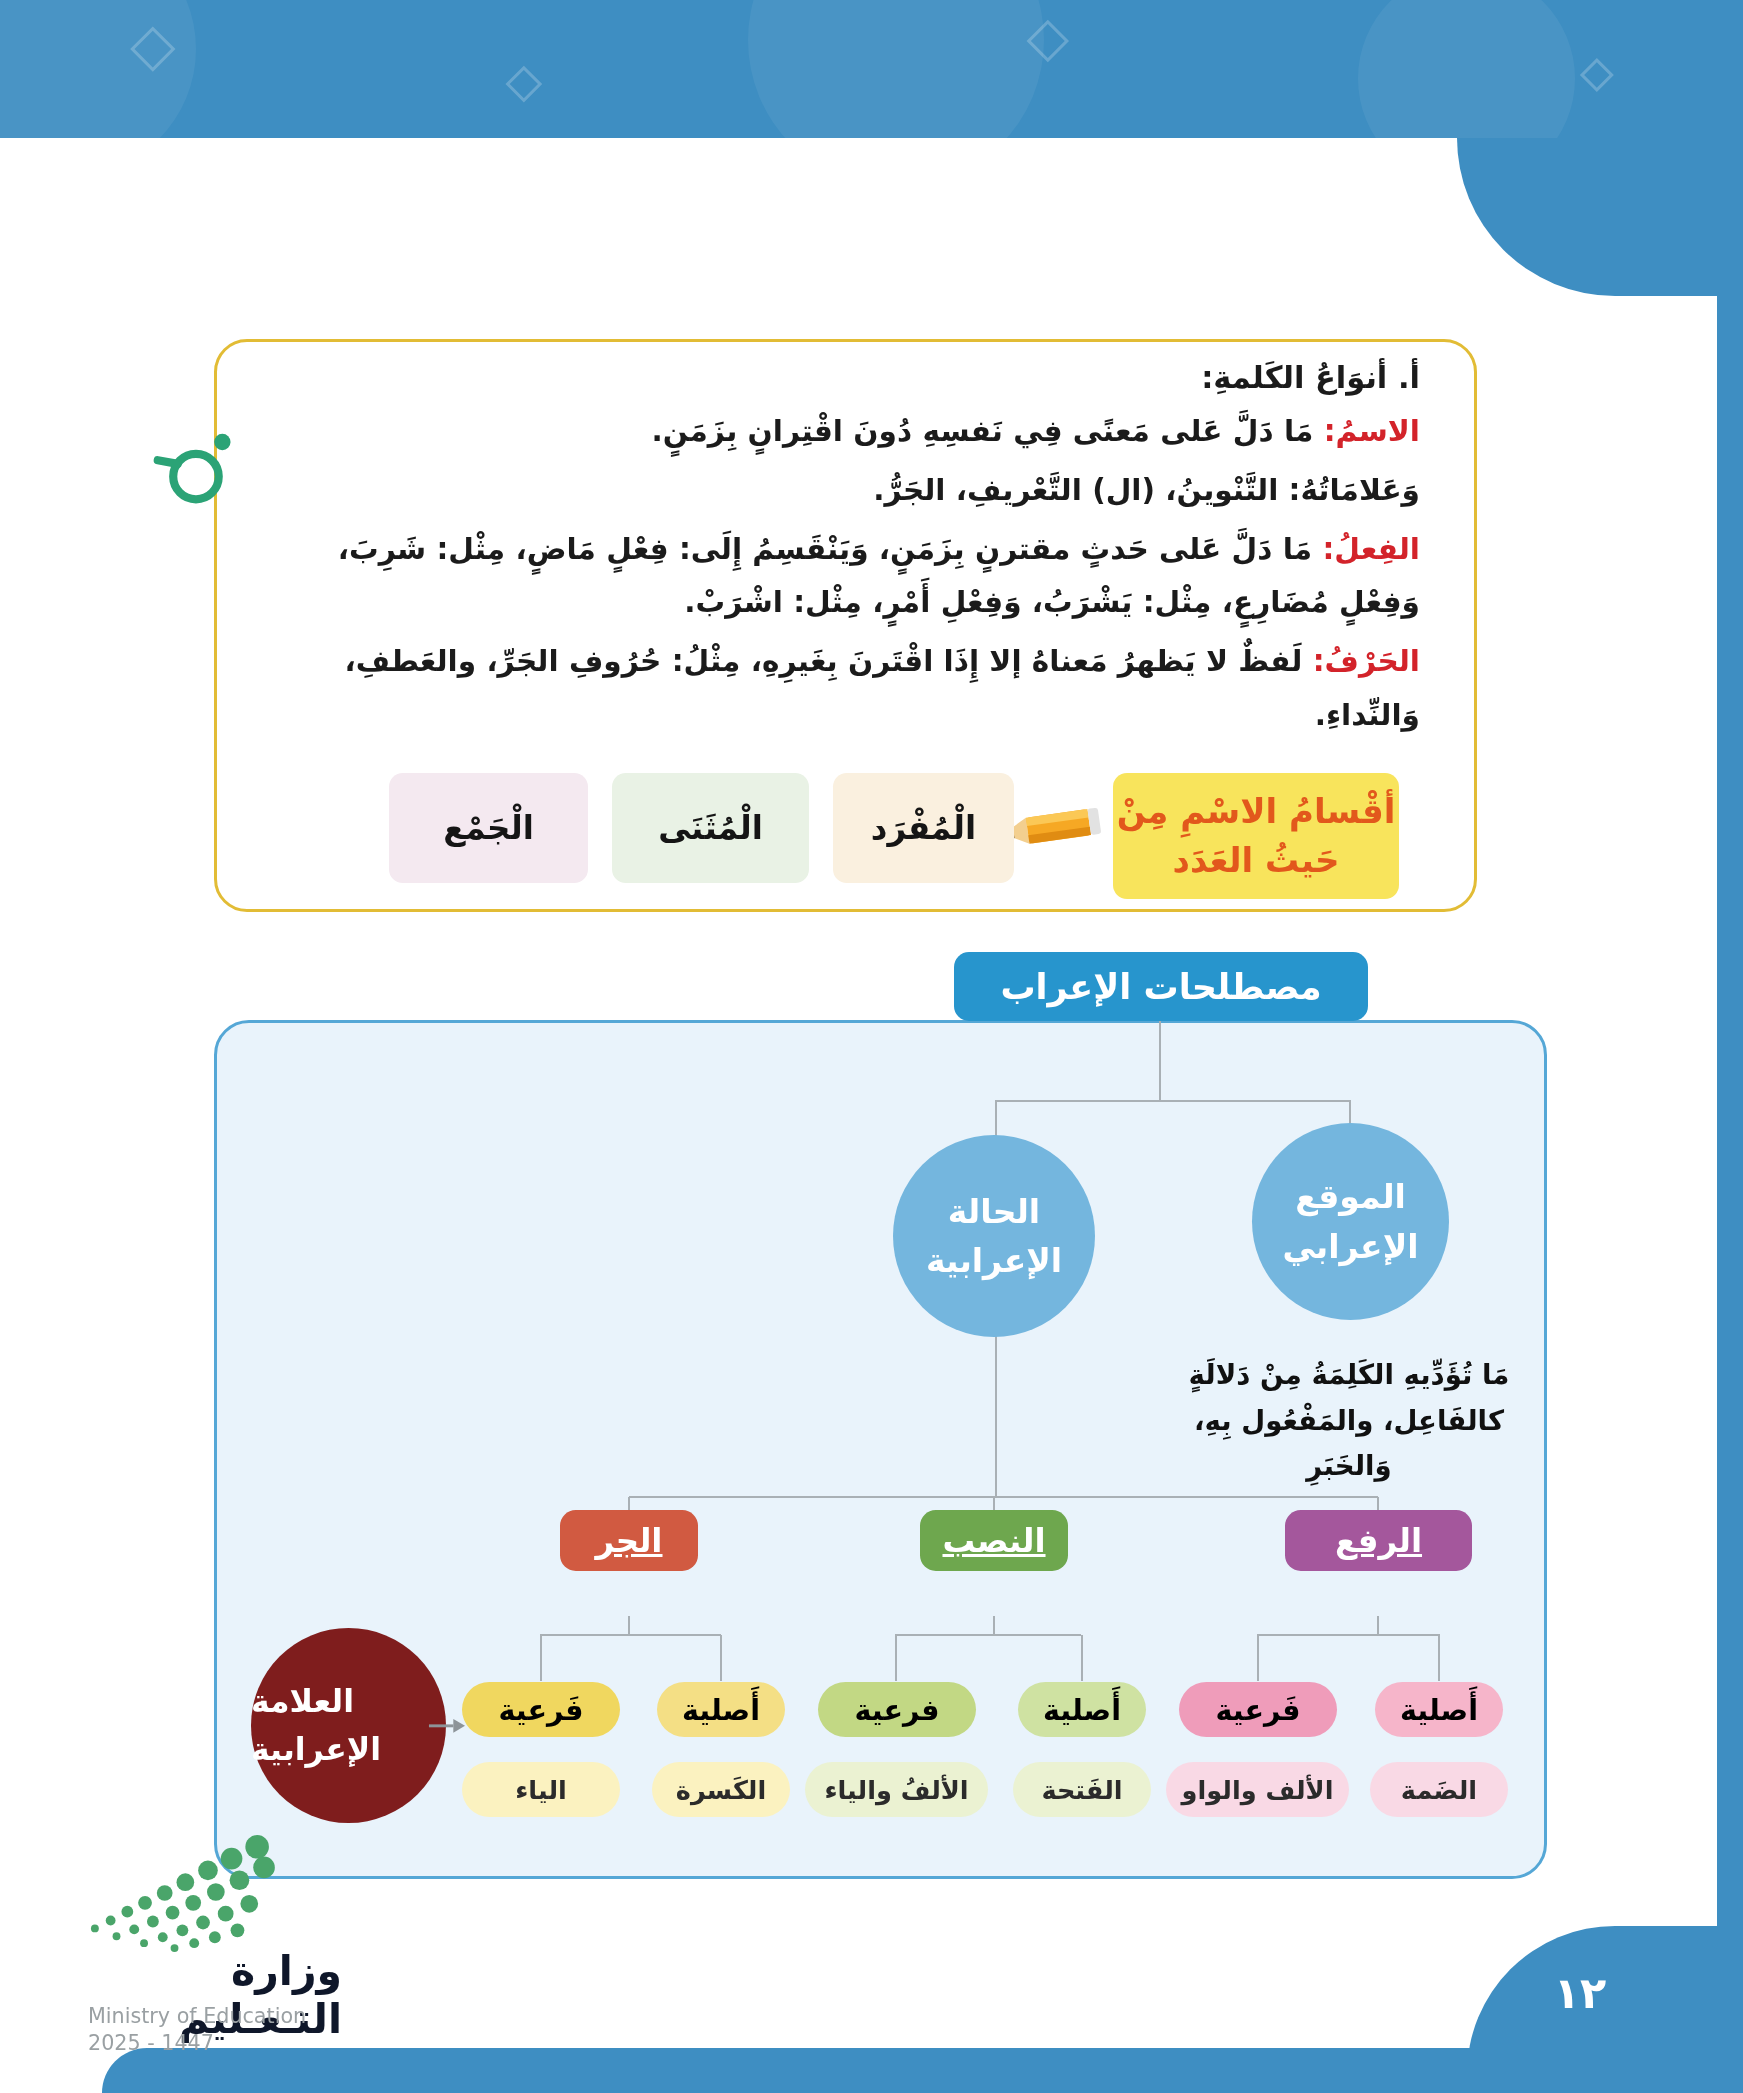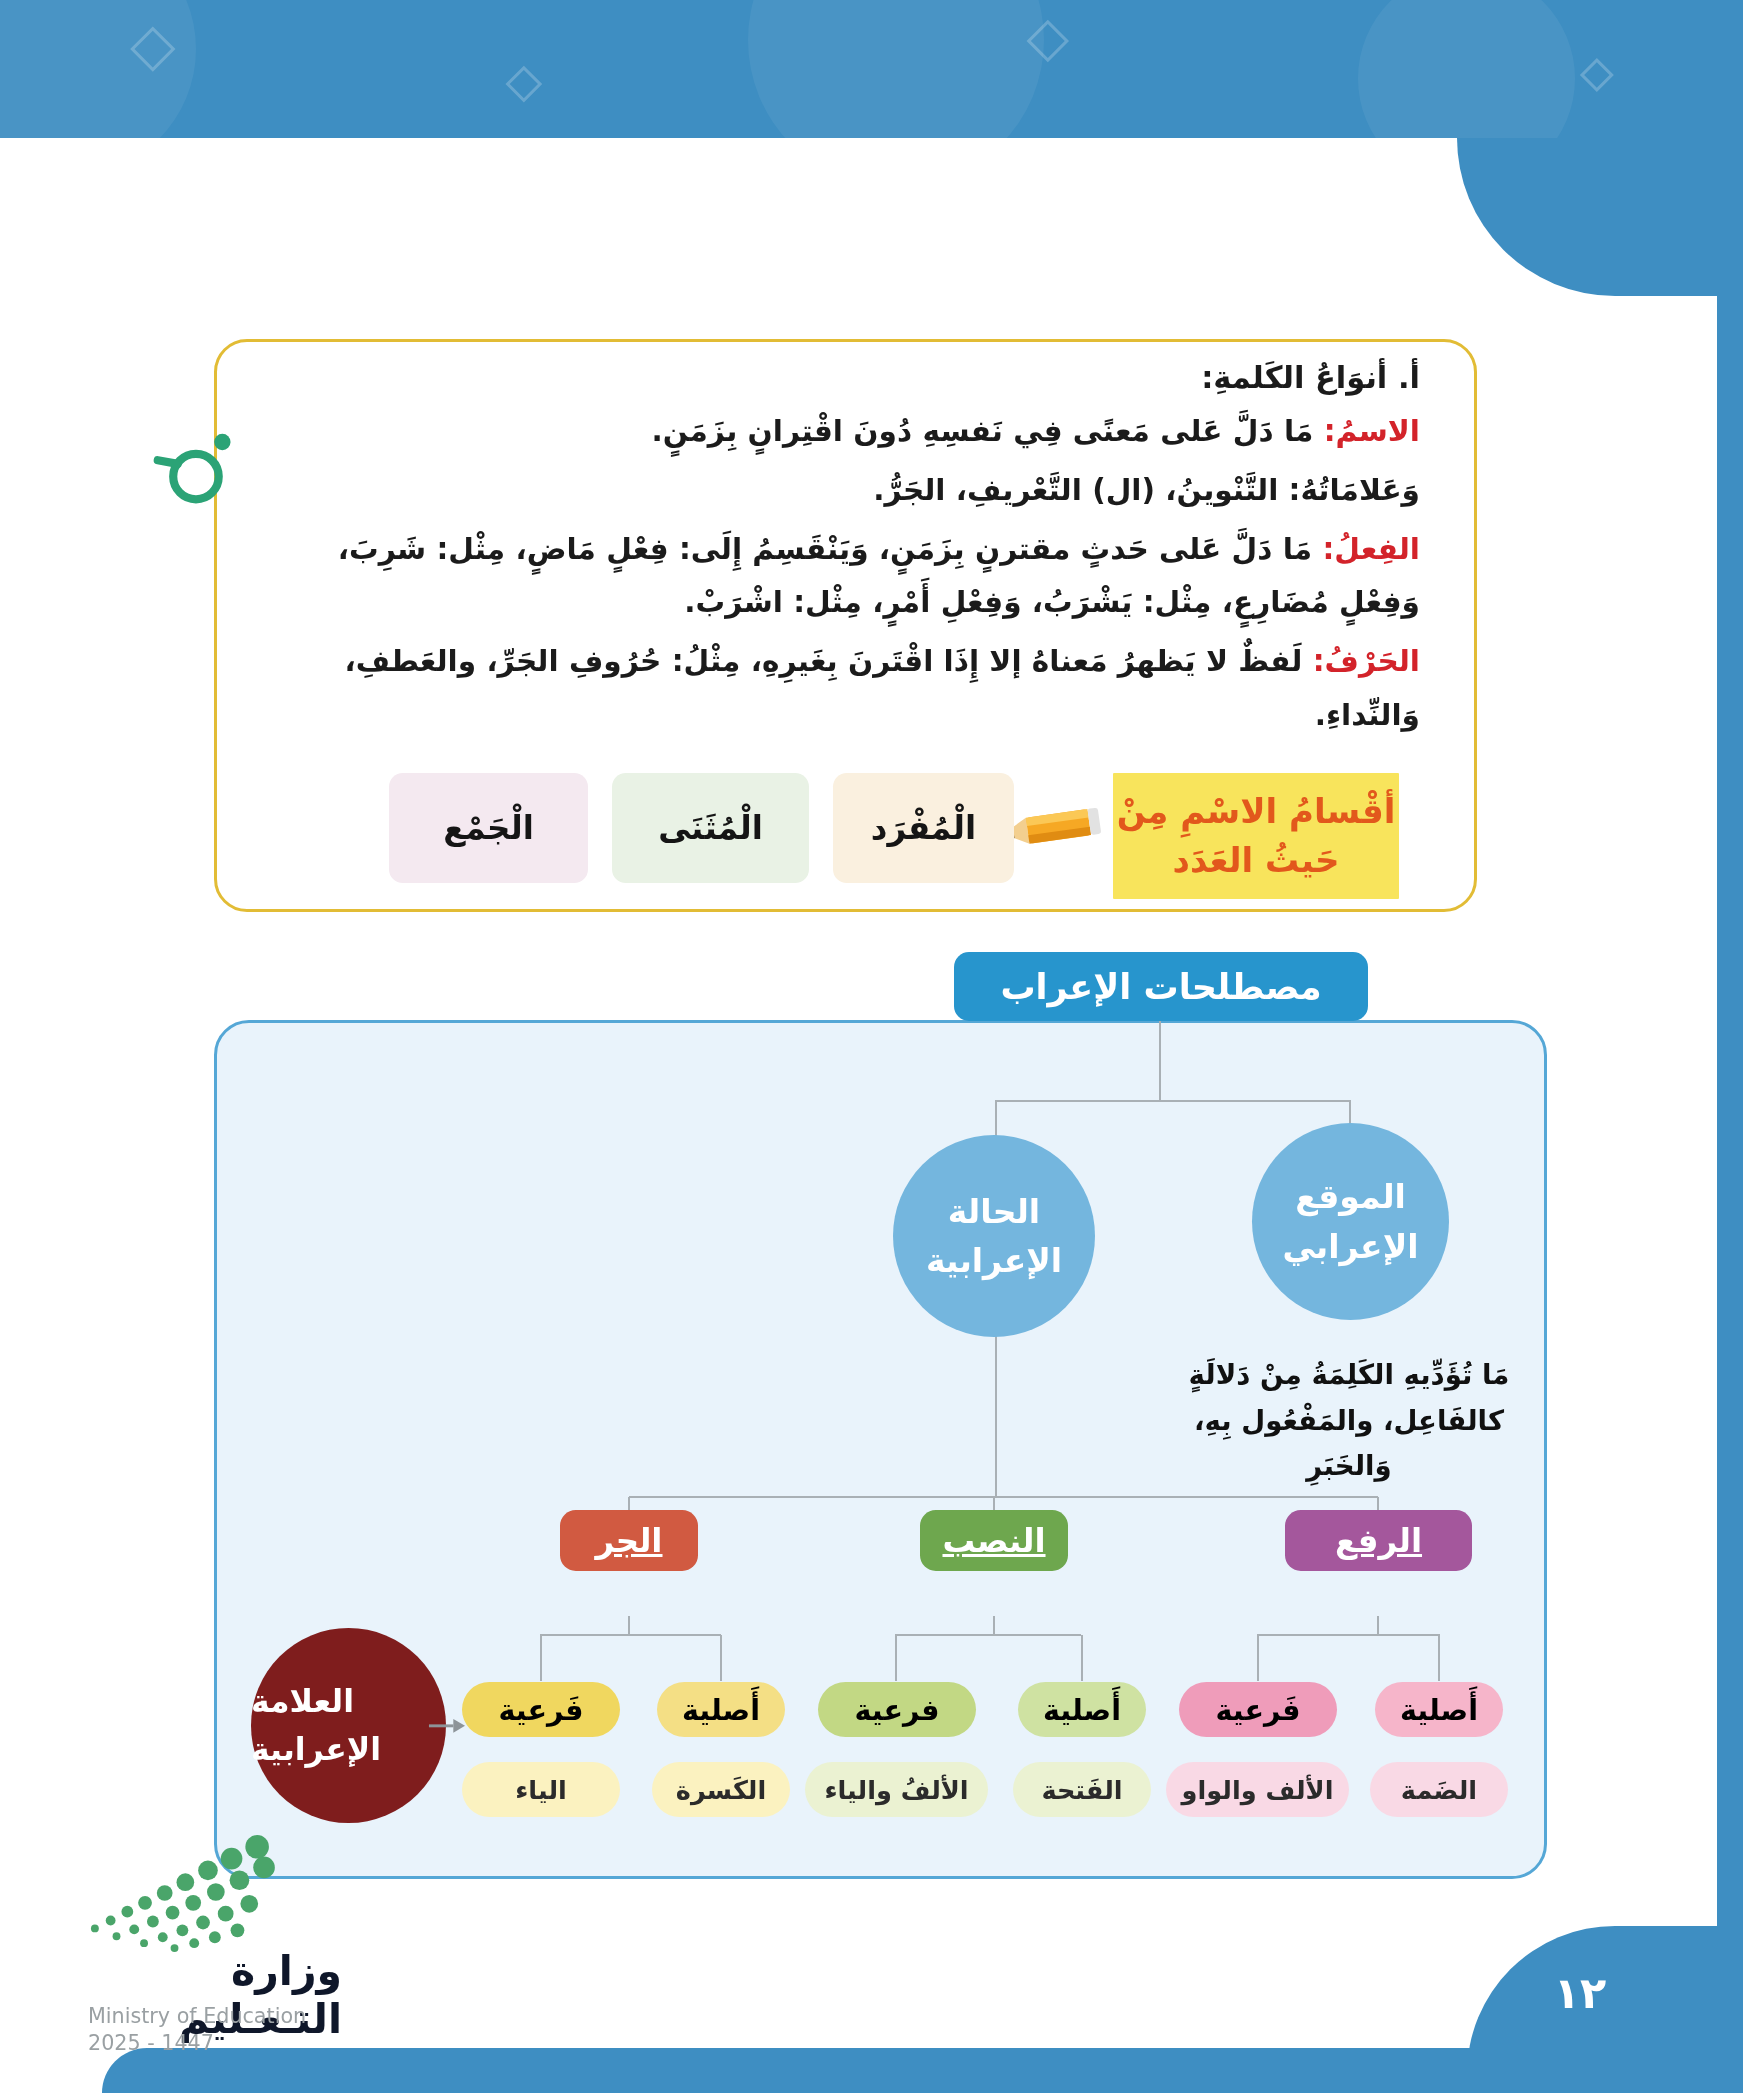--- a/index.html
+++ b/index.html
@@ -23,21 +23,21 @@
   .recall-box{position:absolute;left:215px;top:339px;width:1263px;height:573px;background:#fff;
               border:3px solid #e2bc35;border-radius:33px;box-sizing:border-box;}
   .recall-content{position:absolute;top:17.7px;right:54px;left:69px;text-align:right;}
   .recall-heading{font-size:30.5px;font-weight:bold;margin:0 0 9.9px 0;}
   .recall-line{font-size:29.6px;font-weight:bold;line-height:1.8;margin:5.9px 0;}
   .term{color:#d3232a;margin-top:24px;}
   .green-icon{position:absolute;left:146px;top:422px;}
 
   
   .noun-label{position:absolute;left:896px;top:431px;width:286px;height:126px;background:#f8e45c;
-              border-radius:1px;color:#e2581c;font-size:34px;font-weight:bold;text-align:center;
+              border-radius:14px;color:#e2581c;font-size:34px;font-weight:bold;text-align:center;
               display:flex;flex-direction:column;justify-content:center;line-height:1.45;}
   .pencil{position:absolute;left:778px;top:448px;}
   .noun-box{position:absolute;top:431px;height:110px;border-radius:13.8px;display:flex;align-items:center;
             justify-content:center;font-size:32.5px;font-weight:bold;color:#151515;}
   .nb-mufrad{left:616px;width:181px;background:#faf0df;}
   .nb-muthanna{left:395px;width:197px;background:#e9f2e5;}
   .nb-jam{left:172px;width:199px;background:#f4e9f0;}
 
   
   .diagram-box{position:absolute;left:215px;top:1020px;width:1333px;height:859px;background:#e9f3fb;

